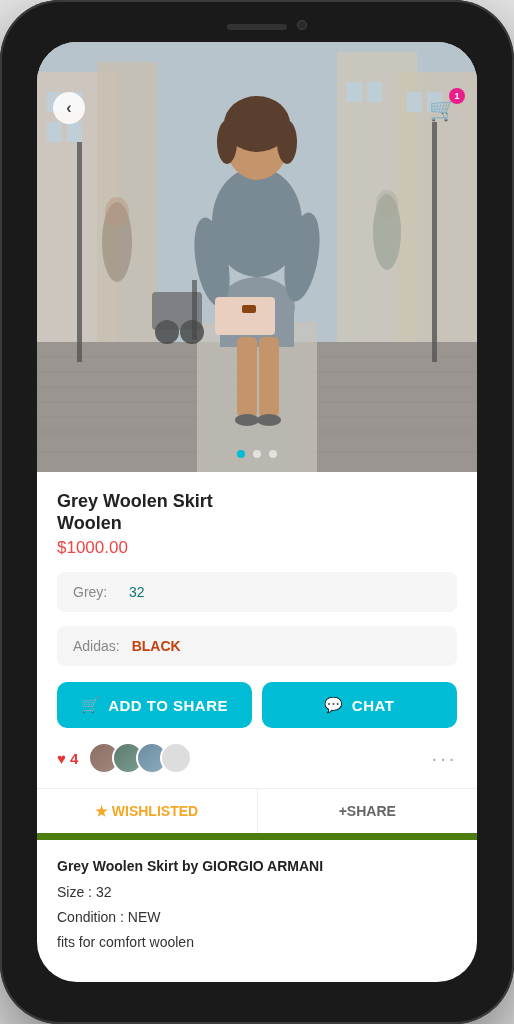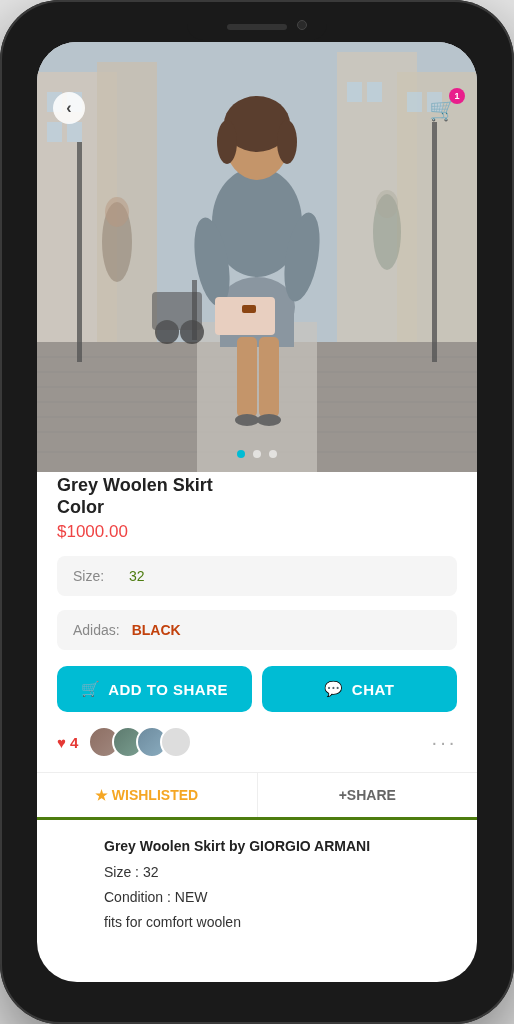--- a/index.html
+++ b/index.html
@@ -154,21 +154,21 @@
       border-radius: 50%;
       background: rgba(255,255,255,0.6);
     }
 
     .dot.active {
       background: #00bcd4;
     }
 
     
     .product-info {
-      padding: 2px 20px 0;
+      padding: 18px 20px 0;
       background: #fff;
     }
 
     .product-name {
       font-size: 18px;
       font-weight: 600;
       color: #222;
       line-height: 1.3;
     }
 
@@ -196,21 +196,21 @@
     }
 
     .selector-label {
       font-size: 14px;
       color: #888;
       min-width: 44px;
     }
 
     .selector-value {
       font-size: 14px;
-      color: #4d7c0f;
+      color: #0f766e;
       font-weight: 500;
     }
 
     .selector-value.bold {
       font-weight: 700;
       color: #c2410c;
     }
 
     
     .action-buttons {
@@ -298,21 +298,21 @@
       color: #aaa;
       font-size: 20px;
       letter-spacing: 2px;
     }
 
     
     .tab-row {
       display: flex;
       margin: 14px 0 0;
       border-top: 1px solid #eee;
-      border-bottom: 3px solid #4d7c0f;
+      border-bottom: 7px solid #4d7c0f;
     }
 
     .tab-item {
       flex: 1;
       padding: 14px;
       text-align: center;
       font-size: 14px;
       font-weight: 600;
       cursor: pointer;
     }
@@ -328,21 +328,20 @@
 
     
     .description {
       padding: 14px 20px;
     }
 
     .desc-line {
       font-size: 14px;
       color: #333;
       line-height: 1.8;
-      margin-left: 47px;
     }
 
     .desc-line.title {
       font-weight: 600;
       color: #222;
     }
   </style>
 </head>
 <body>
 
@@ -433,26 +432,26 @@
 
       <div class="dots-indicator">
         <div class="dot active"></div>
         <div class="dot"></div>
         <div class="dot"></div>
       </div>
     </div>
 
     <div class="product-info">
       <div class="product-name">Grey Woolen Skirt</div>
-      <div class="product-brand">Color</div>
+      <div class="product-brand">Woolen</div>
       <div class="product-price">$1000.00</div>
     </div>
 
     <div class="selector-row">
-      <span class="selector-label">Size:</span>
+      <span class="selector-label">Grey:</span>
       <span class="selector-value">32</span>
     </div>
 
     <div class="selector-row">
       <span class="selector-label">Adidas:</span>
       <span class="selector-value bold">BLACK</span>
     </div>
 
     <div class="action-buttons">
       <button class="btn-add-cart">

